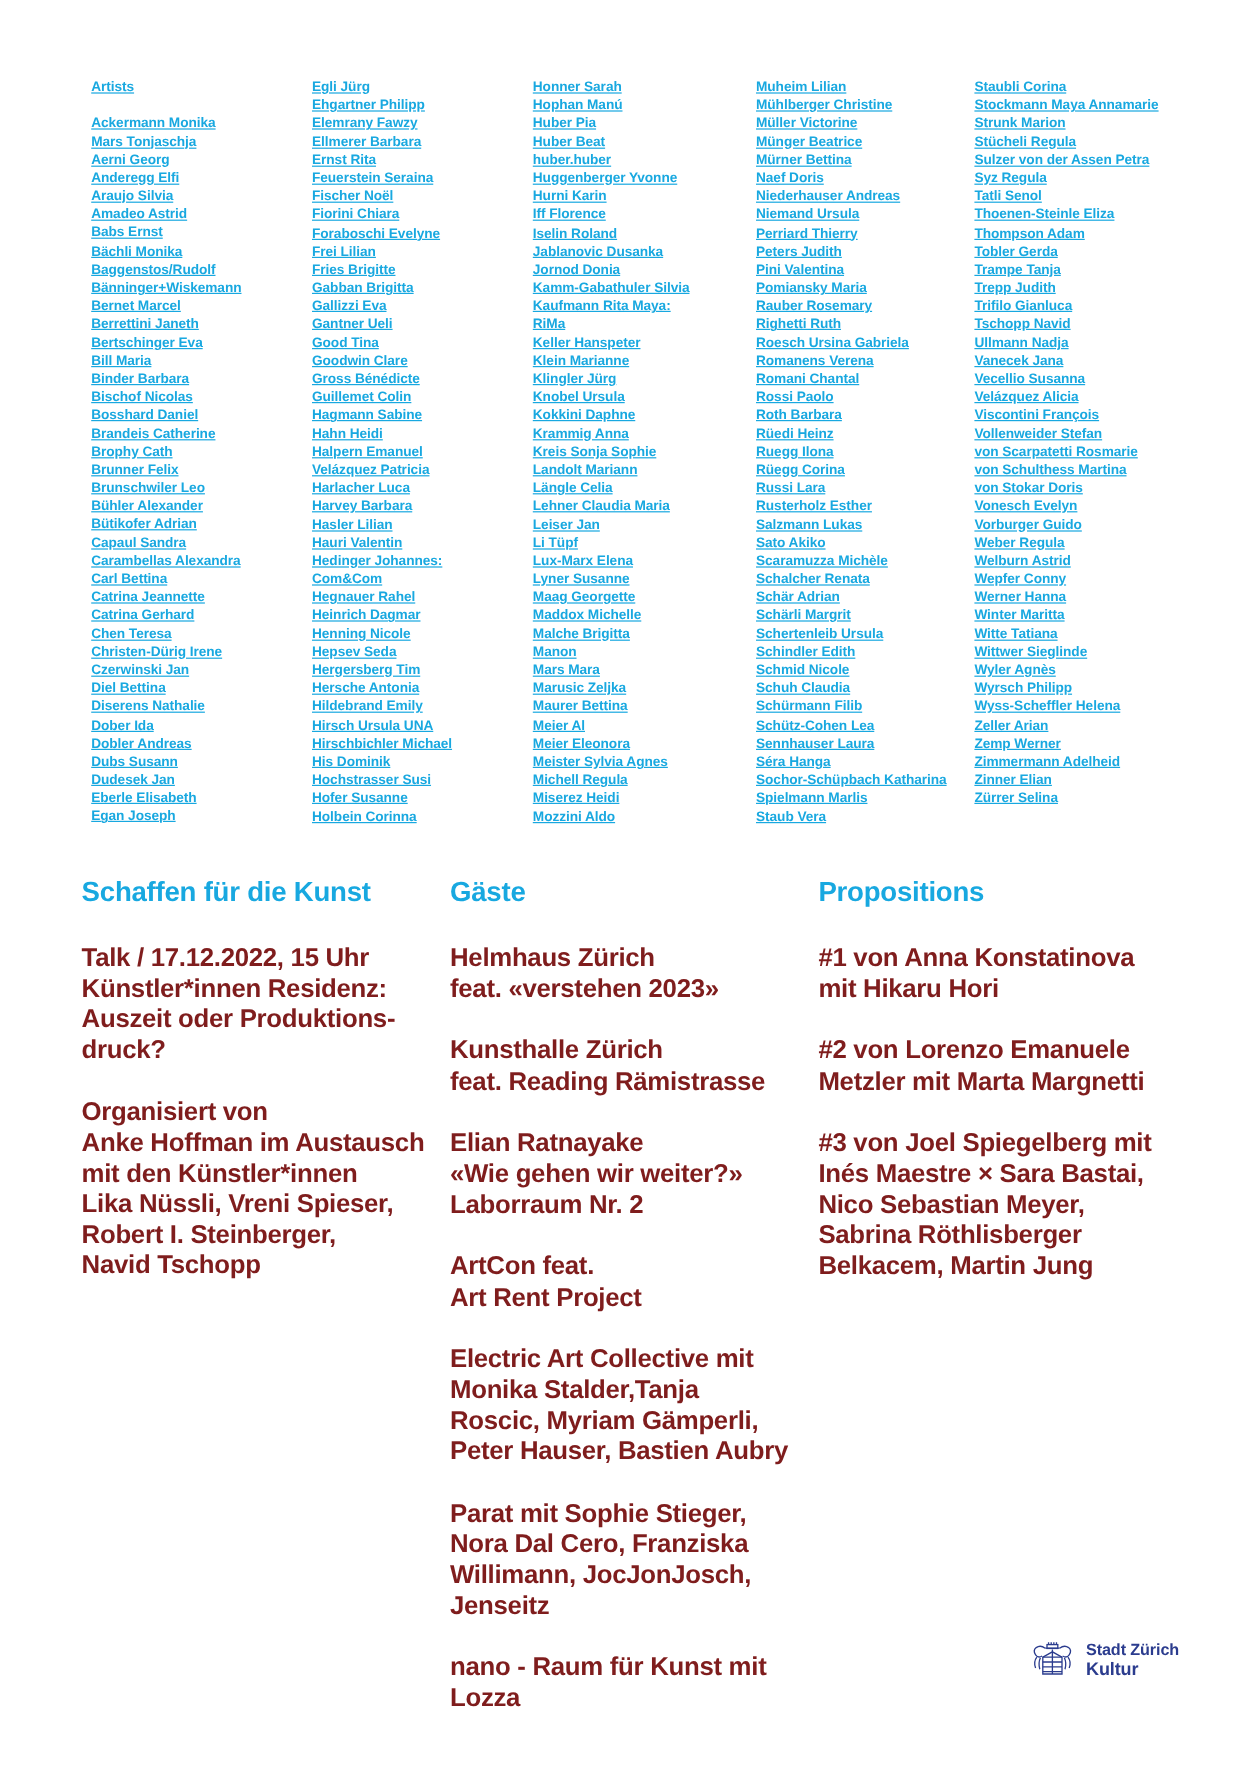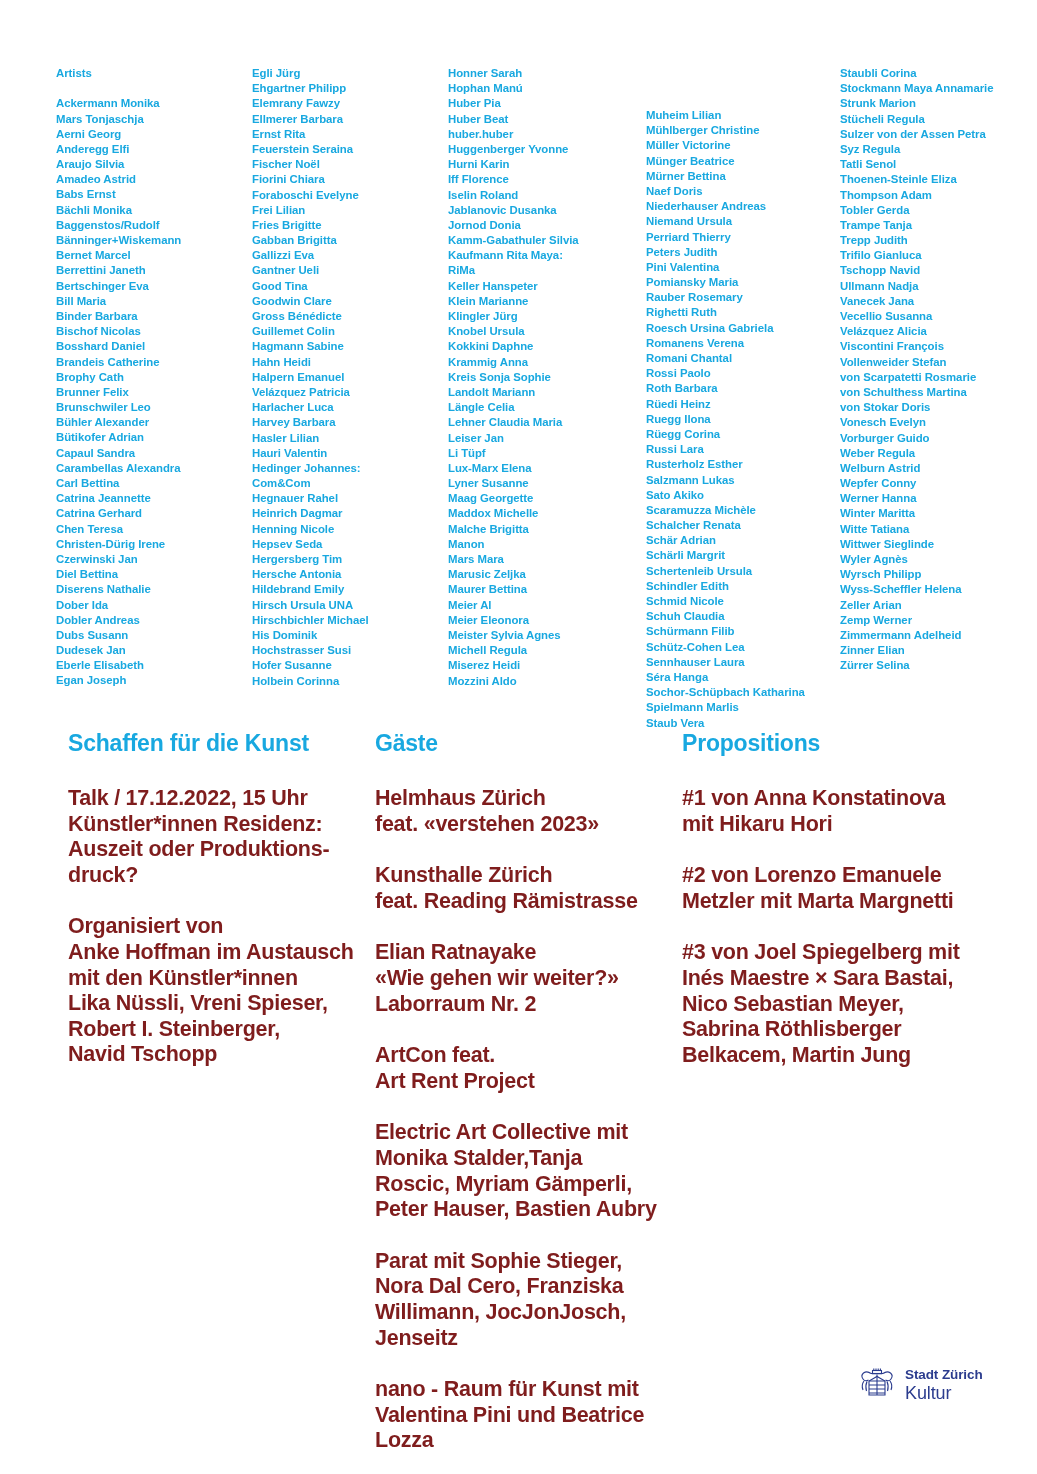--- a/index.html
+++ b/index.html
@@ -12,34 +12,35 @@
     height: 1474px;
     font-family: "Liberation Sans", sans-serif;
     color: #18A8E0;
     position: relative;
     overflow: hidden;
   }
 
   
   #artists-block {
     position: absolute;
-    left: 56px;
+    left: 76px;
     top: 66px;
     width: 912px;
     display: flex;
-    gap: 16px;
+    gap: 4px;
+    text-decoration: underline;
   }
   .artist-col {
     width: 180px;
     flex: 0 0 180px;
   }
   .artist-col:nth-child(1) { flex: 0 0 180px; }
   .artist-col:nth-child(2) { flex: 0 0 180px; }
   .artist-col:nth-child(3) { flex: 0 0 182px; }
-  .artist-col:nth-child(4) { flex: 0 0 178px; margin-top: 42px; }
+  .artist-col:nth-child(4) { flex: 0 0 178px; }
   .artist-col:nth-child(5) { flex: 0 0 192px; }
 
   .artist-name {
     font-size: 11.4px;
     font-weight: bold;
     line-height: 15.18px;
     letter-spacing: -0.05px;
     white-space: nowrap;
     color: #18A8E0;
   }
@@ -94,22 +95,22 @@
     color: #2B3C8E;
     line-height: 1.18;
   }
   #logo .logo-line1 {
     font-size: 13.5px;
     font-weight: bold;
     letter-spacing: -0.1px;
     display: block;
   }
   #logo .logo-line2 {
-    font-size: 18px;
-    font-weight: normal;
+    font-size: 15px;
+    font-weight: bold;
     letter-spacing: -0.1px;
     display: block;
   }
 </style>
 </head>
 <body>
 
 <div id="artists-block">
     <div class="artist-col">
       <div class="artist-name spacer-after">Artists</div>
@@ -370,21 +371,20 @@
         <span class="ln">Peter Hauser, Bastien Aubry</span>
       </div>
       <div class="entry">
         <span class="ln">Parat mit Sophie Stieger,</span>
         <span class="ln">Nora Dal Cero, Franziska</span>
         <span class="ln">Willimann, JocJonJosch,</span>
         <span class="ln">Jenseitz</span>
       </div>
       <div class="entry">
         <span class="ln">nano - Raum für Kunst mit</span>
-        <span class="ln">Valentina Pini und Beatrice</span>
         <span class="ln">Lozza</span>
       </div>
     </div>
     <div class="lower-col col-3">
       <div class="section-heading">Propositions</div>
       <div class="entry">
         <span class="ln">#1 von Anna Konstatinova</span>
         <span class="ln">mit Hikaru Hori</span>
       </div>
       <div class="entry">

